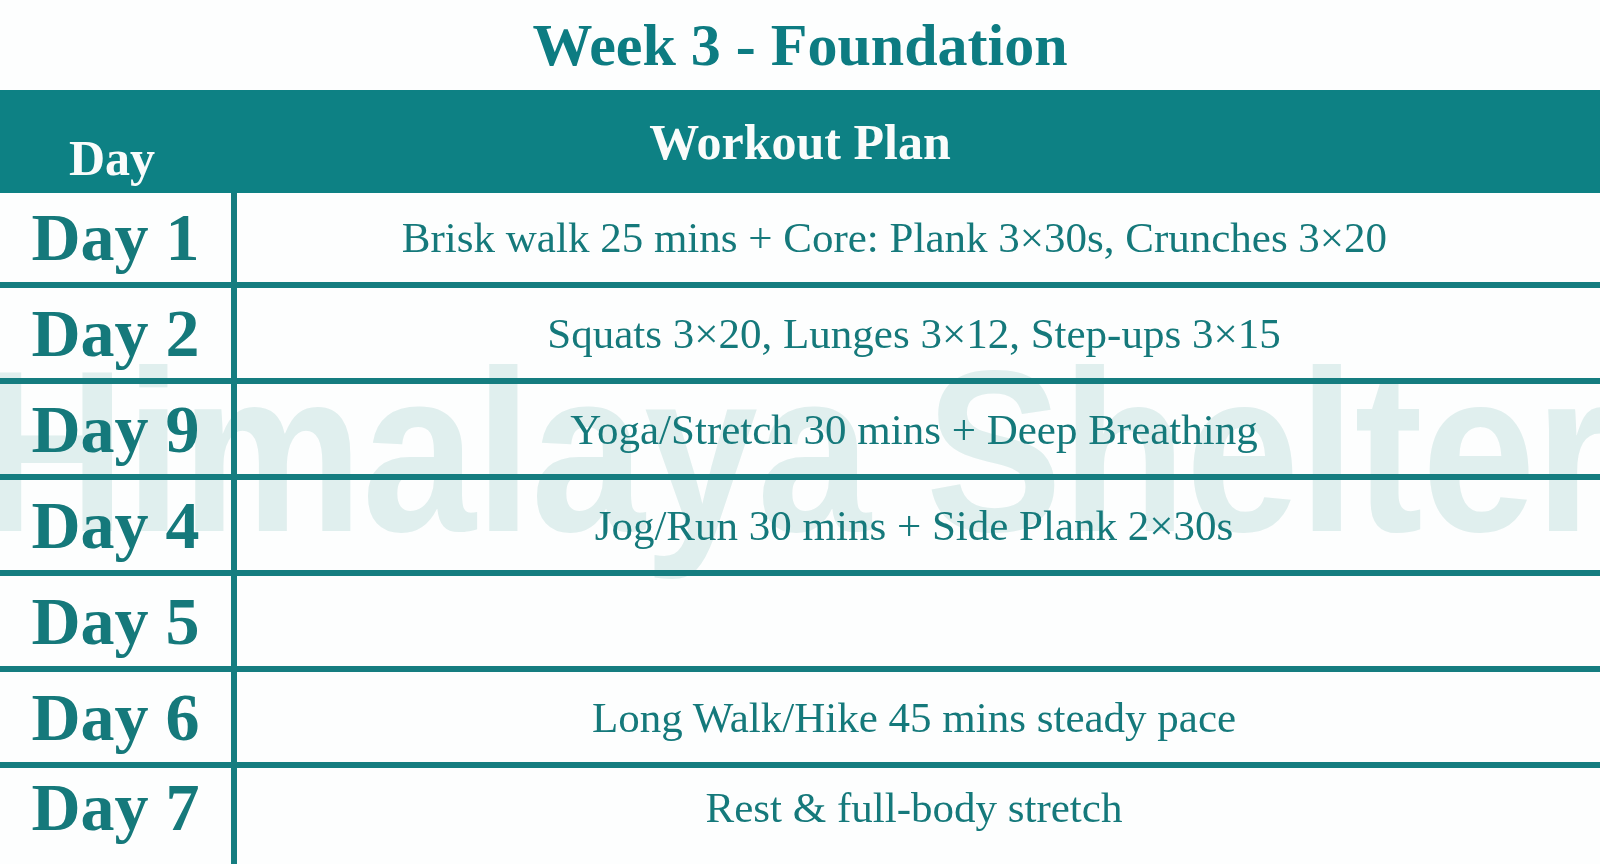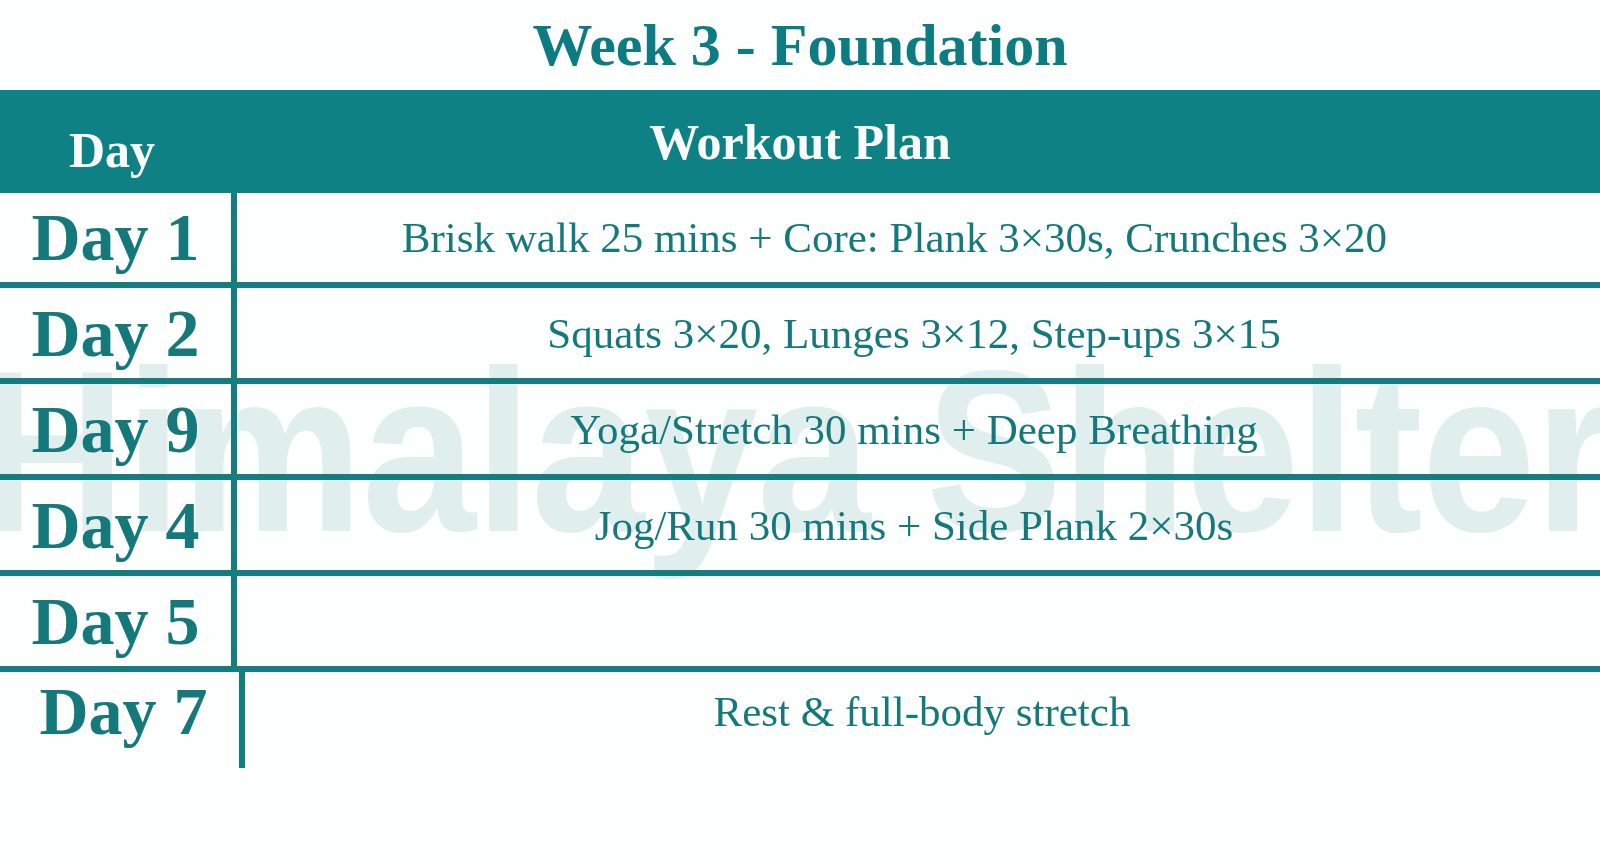--- a/index.html
+++ b/index.html
@@ -54,21 +54,21 @@
   .header-row{
     position:relative;
     height:103px;
     background:var(--teal-bg);
     color:var(--header-text);
     font-weight:bold;
     font-size:50px;
   }
   .header-day{
     position:absolute;
-    left:0;top:8px;width:212px;height:100%;
+    left:0;top:16px;width:212px;height:100%;
     display:flex;align-items:center;justify-content:center;padding-left:12px;
   }
   .header-plan{
     position:absolute;
     left:0;top:0;width:100%;height:100%;
     display:flex;align-items:center;justify-content:center;
   }
   .rows{display:block;}
   .row{
     display:flex;
@@ -84,21 +84,21 @@
     display:flex;align-items:center;justify-content:center;
     font-size:68px;font-weight:bold;color:var(--ink);
   }
   .cell-plan{
     flex:1 1 auto;
     display:flex;align-items:center;justify-content:center;
     padding-right:48px;
     font-size:43px;font-weight:normal;color:var(--ink);
     text-align:left;
   }
-  .row-7 .cell-day,.row-7 .cell-plan{padding-bottom:18px;margin-left:8px;}
+  .row-7 .cell-day,.row-7 .cell-plan{padding-bottom:18px;}
 </style>
 </head>
 <body>
 
 <div class="page">
 
   <div class="watermark">Himalaya Shelter</div>
 
   <div class="content">
 
@@ -130,20 +130,24 @@
 
       <div class="row row-4">
         <div class="cell-day">Day 4</div>
         <div class="cell-plan">Jog/Run 30 mins + Side Plank 2×30s</div>
       </div>
 
       <div class="row row-5">
         <div class="cell-day">Day 5</div>
       </div>
 
+      <div class="row row-6">
+        <div class="cell-day">Day 6</div>
+        <div class="cell-plan">Long Walk/Hike 45 mins steady pace</div>
+      </div>
 
       <div class="row row-7">
         <div class="cell-day">Day 7</div>
         <div class="cell-plan">Rest &amp; full-body stretch</div>
       </div>
 
     </div>
   </div>
 </div>
 

